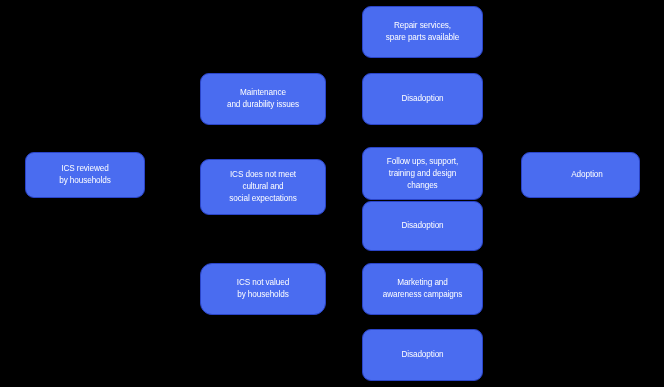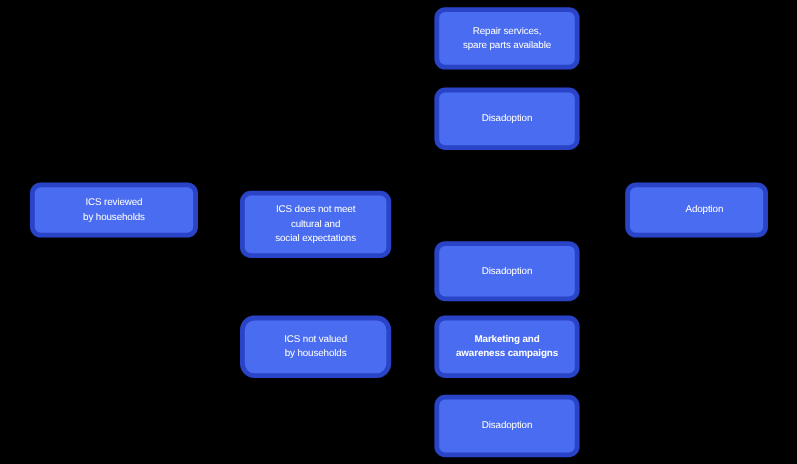--- a/index.html
+++ b/index.html
@@ -18,21 +18,21 @@
     position: absolute;
     inset: 0;
     width: 664px;
     height: 387px;
     background: #000000;
   }
   .node {
     position: absolute;
     box-sizing: border-box;
     background: #4a6cf0;
-    border: 4px solid #5eead4;
+    border: 1px solid #5eead4;
     border-radius: 9px;
     color: #ffffff;
     display: flex;
     align-items: center;
     justify-content: center;
     text-align: center;
     font-size: 8.2px;
     line-height: 12px;
     letter-spacing: -0.1px;
     padding: 2px 6px;
@@ -40,44 +40,53 @@
   }
   .node .node-label {
     display: block;
     white-space: pre-line;
   }
 </style>
 </head>
 <body>
 
 <div id="diagram-canvas">
-    <div class="node" style="left: 25px; top: 152px; width: 140px; height: 46px; background: rgb(74, 108, 240); border-color: rgb(42, 68, 200); color: rgb(255, 255, 255);">
+    <div class="node" style="left: 25px; top: 152px; width: 120px; height: 46px; background: rgb(74, 108, 240); border-color: rgb(42, 68, 200); color: rgb(255, 255, 255);">
       <span class="node-label">ICS reviewed
 by households</span>
+    </div>
+    <div class="node" style="left: 200px; top: 73px; width: 126px; height: 52px; background: rgb(74, 108, 240); border-color: rgb(42, 68, 200); color: rgb(255, 255, 255);">
+      <span class="node-label">Maintenance
+and durability issues</span>
     </div>
     <div class="node" style="left: 200px; top: 159px; width: 126px; height: 56px; background: rgb(74, 108, 240); border-color: rgb(42, 68, 200); color: rgb(255, 255, 255);">
       <span class="node-label">ICS does not meet
 cultural and
 social expectations</span>
     </div>
     <div class="node" style="left: 200px; top: 263px; width: 126px; height: 52px; background: rgb(74, 108, 240); border-color: rgb(42, 68, 200); color: rgb(255, 255, 255); border-radius: 12px;">
       <span class="node-label">ICS not valued
 by households</span>
     </div>
     <div class="node" style="left: 362px; top: 6px; width: 121px; height: 52px; background: rgb(74, 108, 240); border-color: rgb(42, 68, 200); color: rgb(255, 255, 255);">
       <span class="node-label">Repair services,
 spare parts available</span>
     </div>
     <div class="node" style="left: 362px; top: 73px; width: 121px; height: 52px; background: rgb(74, 108, 240); border-color: rgb(42, 68, 200); color: rgb(255, 255, 255);">
       <span class="node-label">Disadoption</span>
     </div>
+    <div class="node" style="left: 362px; top: 147px; width: 121px; height: 53px; background: rgb(74, 108, 240); border-color: rgb(42, 68, 200); color: rgb(255, 255, 255);">
+      <span class="node-label">Follow ups, support,
+training and design
+changes</span>
+    </div>
     <div class="node" style="left: 362px; top: 201px; width: 121px; height: 50px; background: rgb(74, 108, 240); border-color: rgb(42, 68, 200); color: rgb(255, 255, 255);">
       <span class="node-label">Disadoption</span>
     </div>
-    <div class="node" style="left: 362px; top: 263px; width: 121px; height: 52px; background: rgb(74, 108, 240); border-color: rgb(42, 68, 200); color: rgb(255, 255, 255); font-weight: bold;">
+    <div class="node" style="left: 362px; top: 263px; width: 121px; height: 52px; background: rgb(74, 108, 240); border-color: rgb(42, 68, 200); color: rgb(255, 255, 255);">
       <span class="node-label">Marketing and
 awareness campaigns</span>
     </div>
     <div class="node" style="left: 362px; top: 329px; width: 121px; height: 52px; background: rgb(74, 108, 240); border-color: rgb(42, 68, 200); color: rgb(255, 255, 255);">
       <span class="node-label">Disadoption</span>
     </div>
     <div class="node" style="left: 521px; top: 152px; width: 119px; height: 46px; background: rgb(74, 108, 240); border-color: rgb(42, 68, 200); color: rgb(255, 255, 255); padding-left: 19px;">
       <span class="node-label">Adoption</span>
     </div>
   </div>

